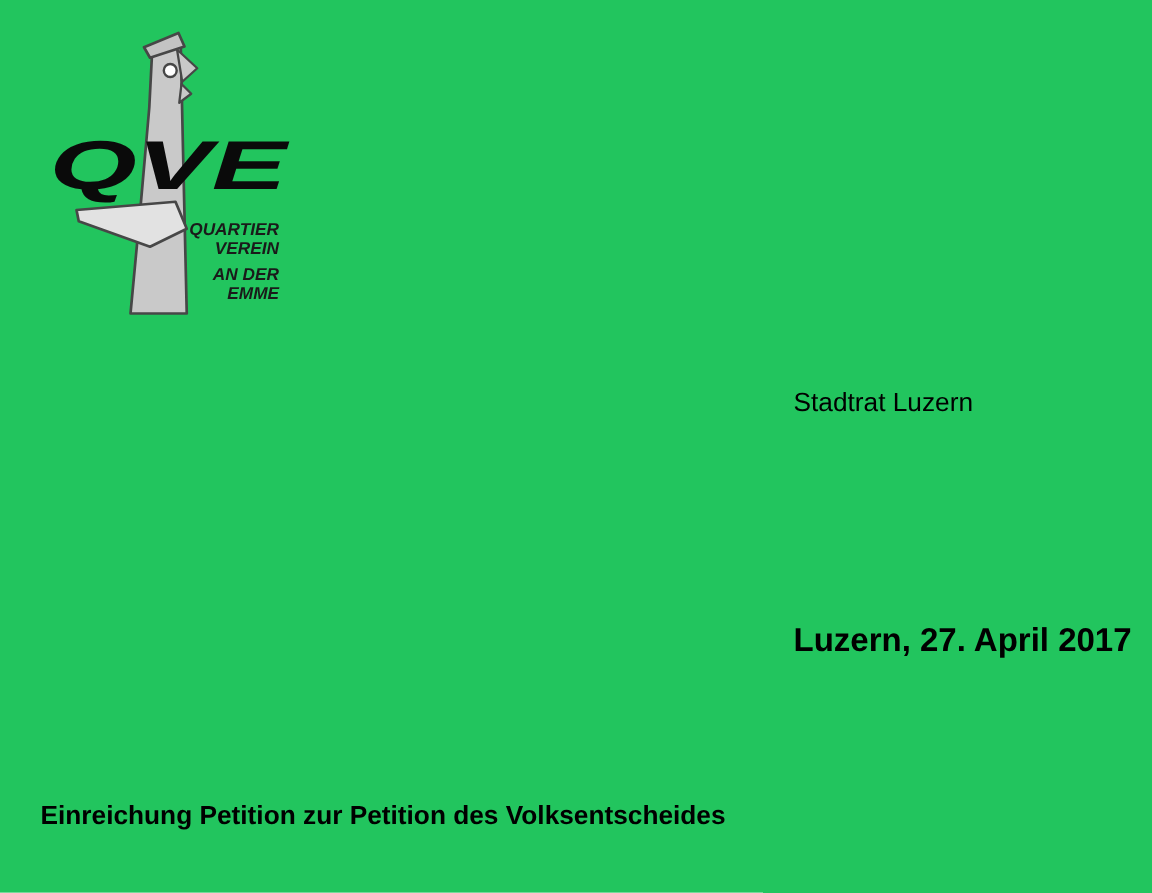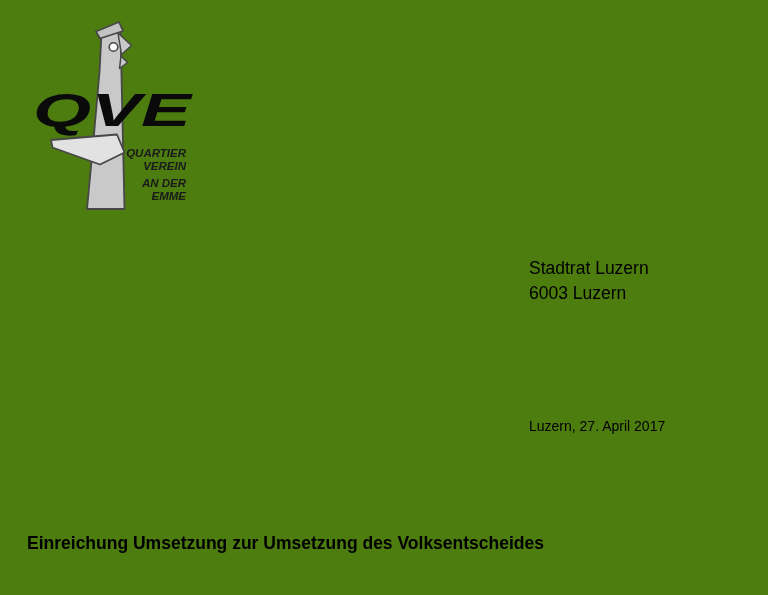--- a/index.html
+++ b/index.html
@@ -11,21 +11,21 @@
     width: 768px;
     height: 595px;
     position: relative;
     overflow: hidden;
     font-family: "Liberation Sans", "DejaVu Sans", sans-serif;
     color: #000000;
   }
   .letter-page {
     position: absolute;
     inset: 0;
-    background: #4d7c0f;
+    background: #22c55e;
     padding-left: 35px;
   }
   .logo-svg {
     position: absolute;
     left: 0;
     top: 0;
     width: 220px;
     height: 215px;
   }
   .logo-acronym {
@@ -44,23 +44,24 @@
     top: 232px;
     font-size: 17.5px;
     line-height: 25px;
     white-space: nowrap;
     margin-top: 24px;
   }
   .date-line {
     position: absolute;
     left: 529px;
     top: 414px;
-    font-size: 14px;
+    font-size: 22px;
     line-height: 25px;
     white-space: nowrap;
+    font-weight: bold;
   }
   .subject-block {
     position: absolute;
     left: 27px;
     top: 531px;
     font-size: 17.5px;
     line-height: 25px;
     font-weight: bold;
     white-space: nowrap;
   }
@@ -86,22 +87,21 @@
     <text class="logo-acronym" x="33" y="126" font-size="46" fill="#0a0a0a" textLength="158" lengthAdjust="spacingAndGlyphs">QVE</text>
 
     <text class="logo-caption" x="186" y="156.5" font-size="11.5" fill="#1a1a1a" text-anchor="end">QUARTIER</text>
     <text class="logo-caption" x="186" y="169.5" font-size="11.5" fill="#1a1a1a" text-anchor="end">VEREIN</text>
     <text class="logo-caption" x="186" y="186.5" font-size="11.5" fill="#1a1a1a" text-anchor="end">AN DER</text>
     <text class="logo-caption" x="186" y="199.5" font-size="11.5" fill="#1a1a1a" text-anchor="end">EMME</text>
   </svg>
 
   <div class="recipient-block">
     <div>Stadtrat Luzern</div>
-    <div>6003 Luzern</div>
   </div>
 
   <div class="date-line">Luzern, 27. April 2017</div>
 
   <div class="subject-block">
-    <div>Einreichung Umsetzung zur Umsetzung des Volksentscheides</div>
+    <div>Einreichung Petition zur Petition des Volksentscheides</div>
   </div>
 
 </div>
 
 </body></html>

